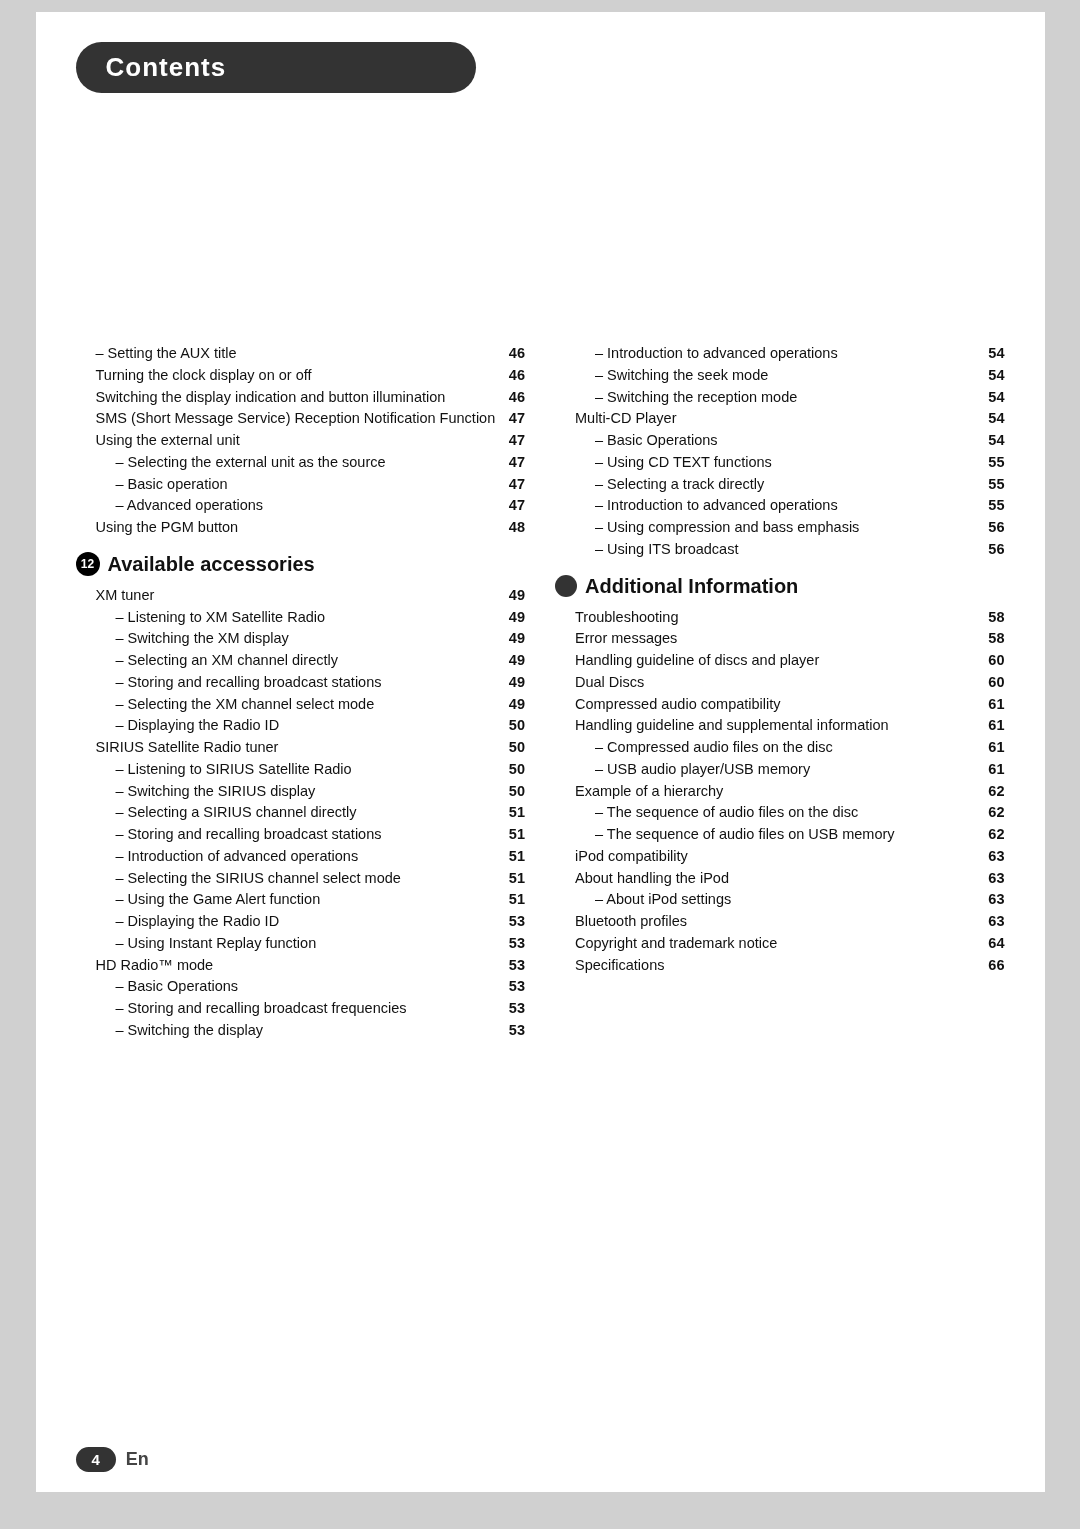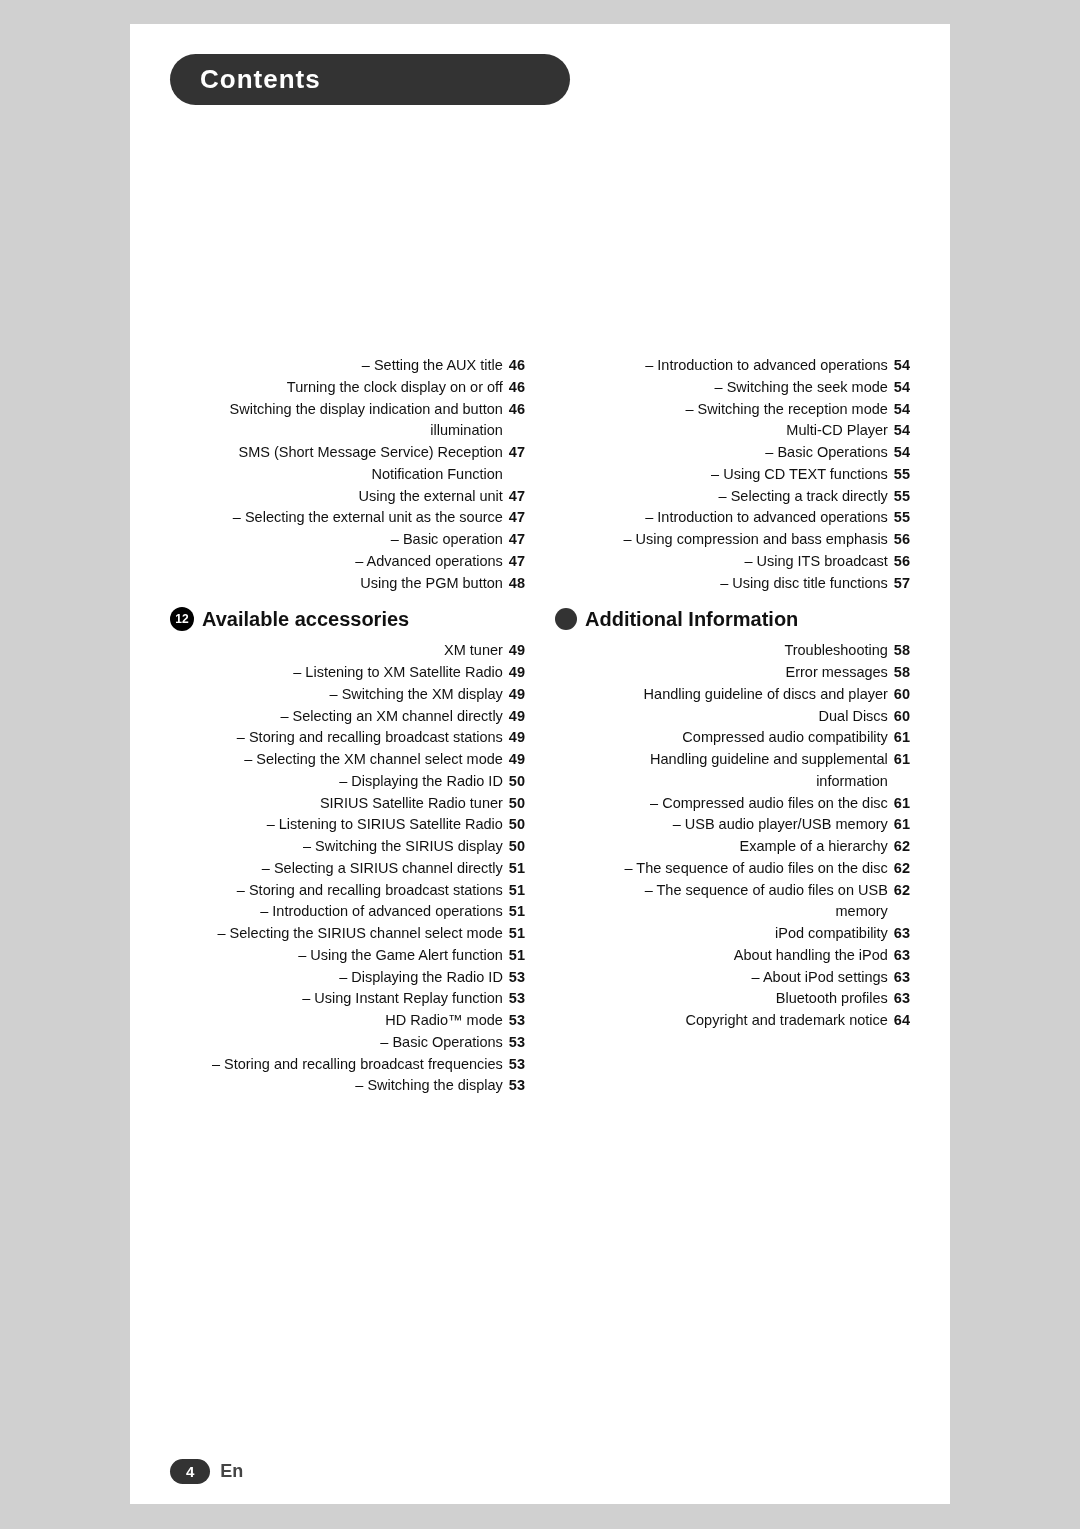--- a/index.html
+++ b/index.html
@@ -6,24 +6,24 @@
     body {
       width: 1080px;
       min-height: 1529px;
       background: #d0d0d0;
       font-family: 'Arial', sans-serif;
       font-size: 15px;
       color: #111;
       position: relative;
     }
     .page {
-      width: 820px;
+      width: 1009px;
       min-height: 1480px;
       background: #fff;
-      margin: 24px auto;
+      margin: 12px auto;
       padding: 30px 40px 60px 40px;
       position: relative;
     }
     .title-bar {
       background: #333;
       border-radius: 30px;
       padding: 10px 30px;
       margin-bottom: 30px;
       display: inline-block;
       min-width: 400px;
@@ -31,21 +31,20 @@
     .title-bar h1 {
       color: #fff;
       font-size: 26px;
       font-weight: bold;
       letter-spacing: 1px;
     }
     .content-area {
       display: flex;
       gap: 30px;
       margin-top: 220px;
-      text-align: right;
     }
     .left-col {
       flex: 1;
       font-size: 14.5px;
       line-height: 1.7;
     }
     .right-col {
       flex: 1;
       font-size: 14.5px;
       line-height: 1.7;
@@ -334,24 +333,20 @@
           <span class="entry-num bold">55</span>
         </div>
         <div class="entry">
           <span class="entry-text">– Using compression and bass emphasis</span>
           <span class="entry-num bold">56</span>
         </div>
         <div class="entry">
           <span class="entry-text">– Using ITS broadcast</span>
           <span class="entry-num bold">56</span>
         </div>
-        <div class="entry">
-          <span class="entry-text">– Using disc title functions</span>
-          <span class="entry-num bold">57</span>
-        </div>
       </div>
 
       <div class="section-header mt8">
         <span class="circle-solid"></span>
         <span class="section-title">Additional Information</span>
       </div>
 
       <div class="indent1">
         <div class="entry">
           <span class="entry-text">Troubleshooting</span>
@@ -425,20 +420,24 @@
       </div>
 
       <div class="indent1">
         <div class="entry">
           <span class="entry-text">Bluetooth profiles</span>
           <span class="entry-num bold">63</span>
         </div>
         <div class="entry">
           <span class="entry-text">Copyright and trademark notice</span>
           <span class="entry-num bold">64</span>
+        </div>
+        <div class="entry">
+          <span class="entry-text">Specifications</span>
+          <span class="entry-num bold">66</span>
         </div>
       </div>
 
     </div>
   </div>
 
   <div class="page-footer">
     <span class="page-num-box">4</span>
     <span class="en-label">En</span>
   </div>

